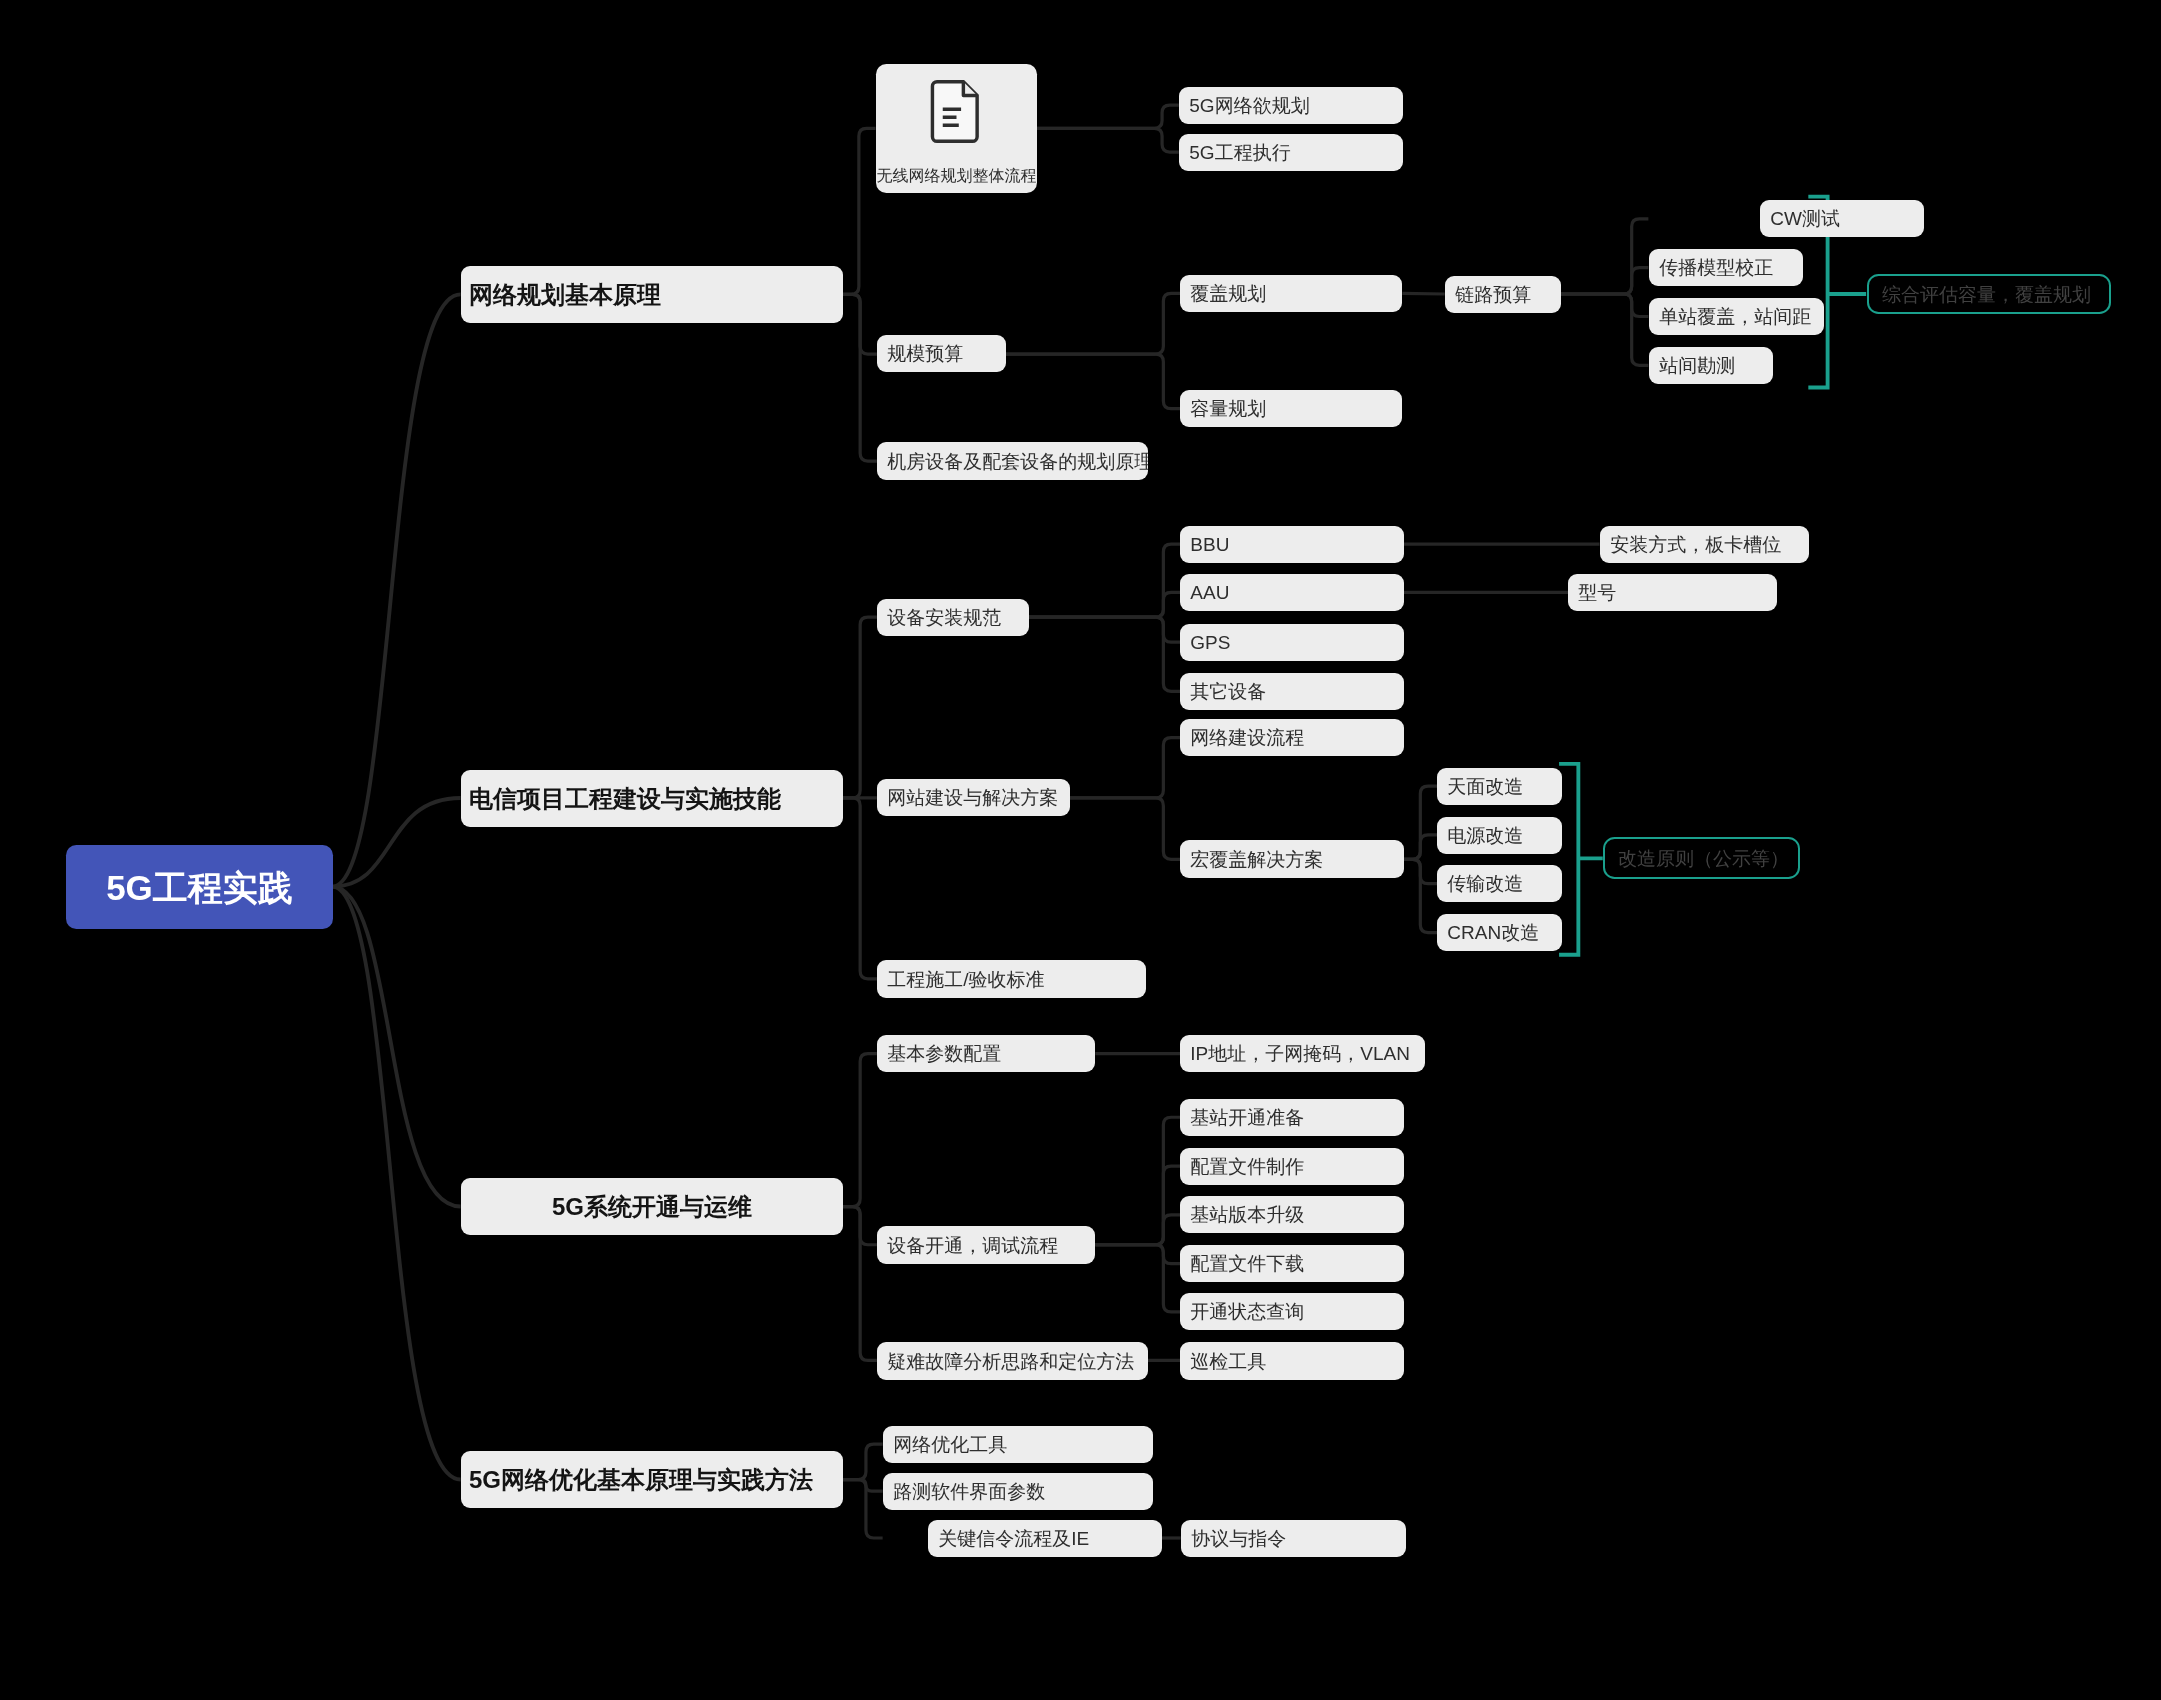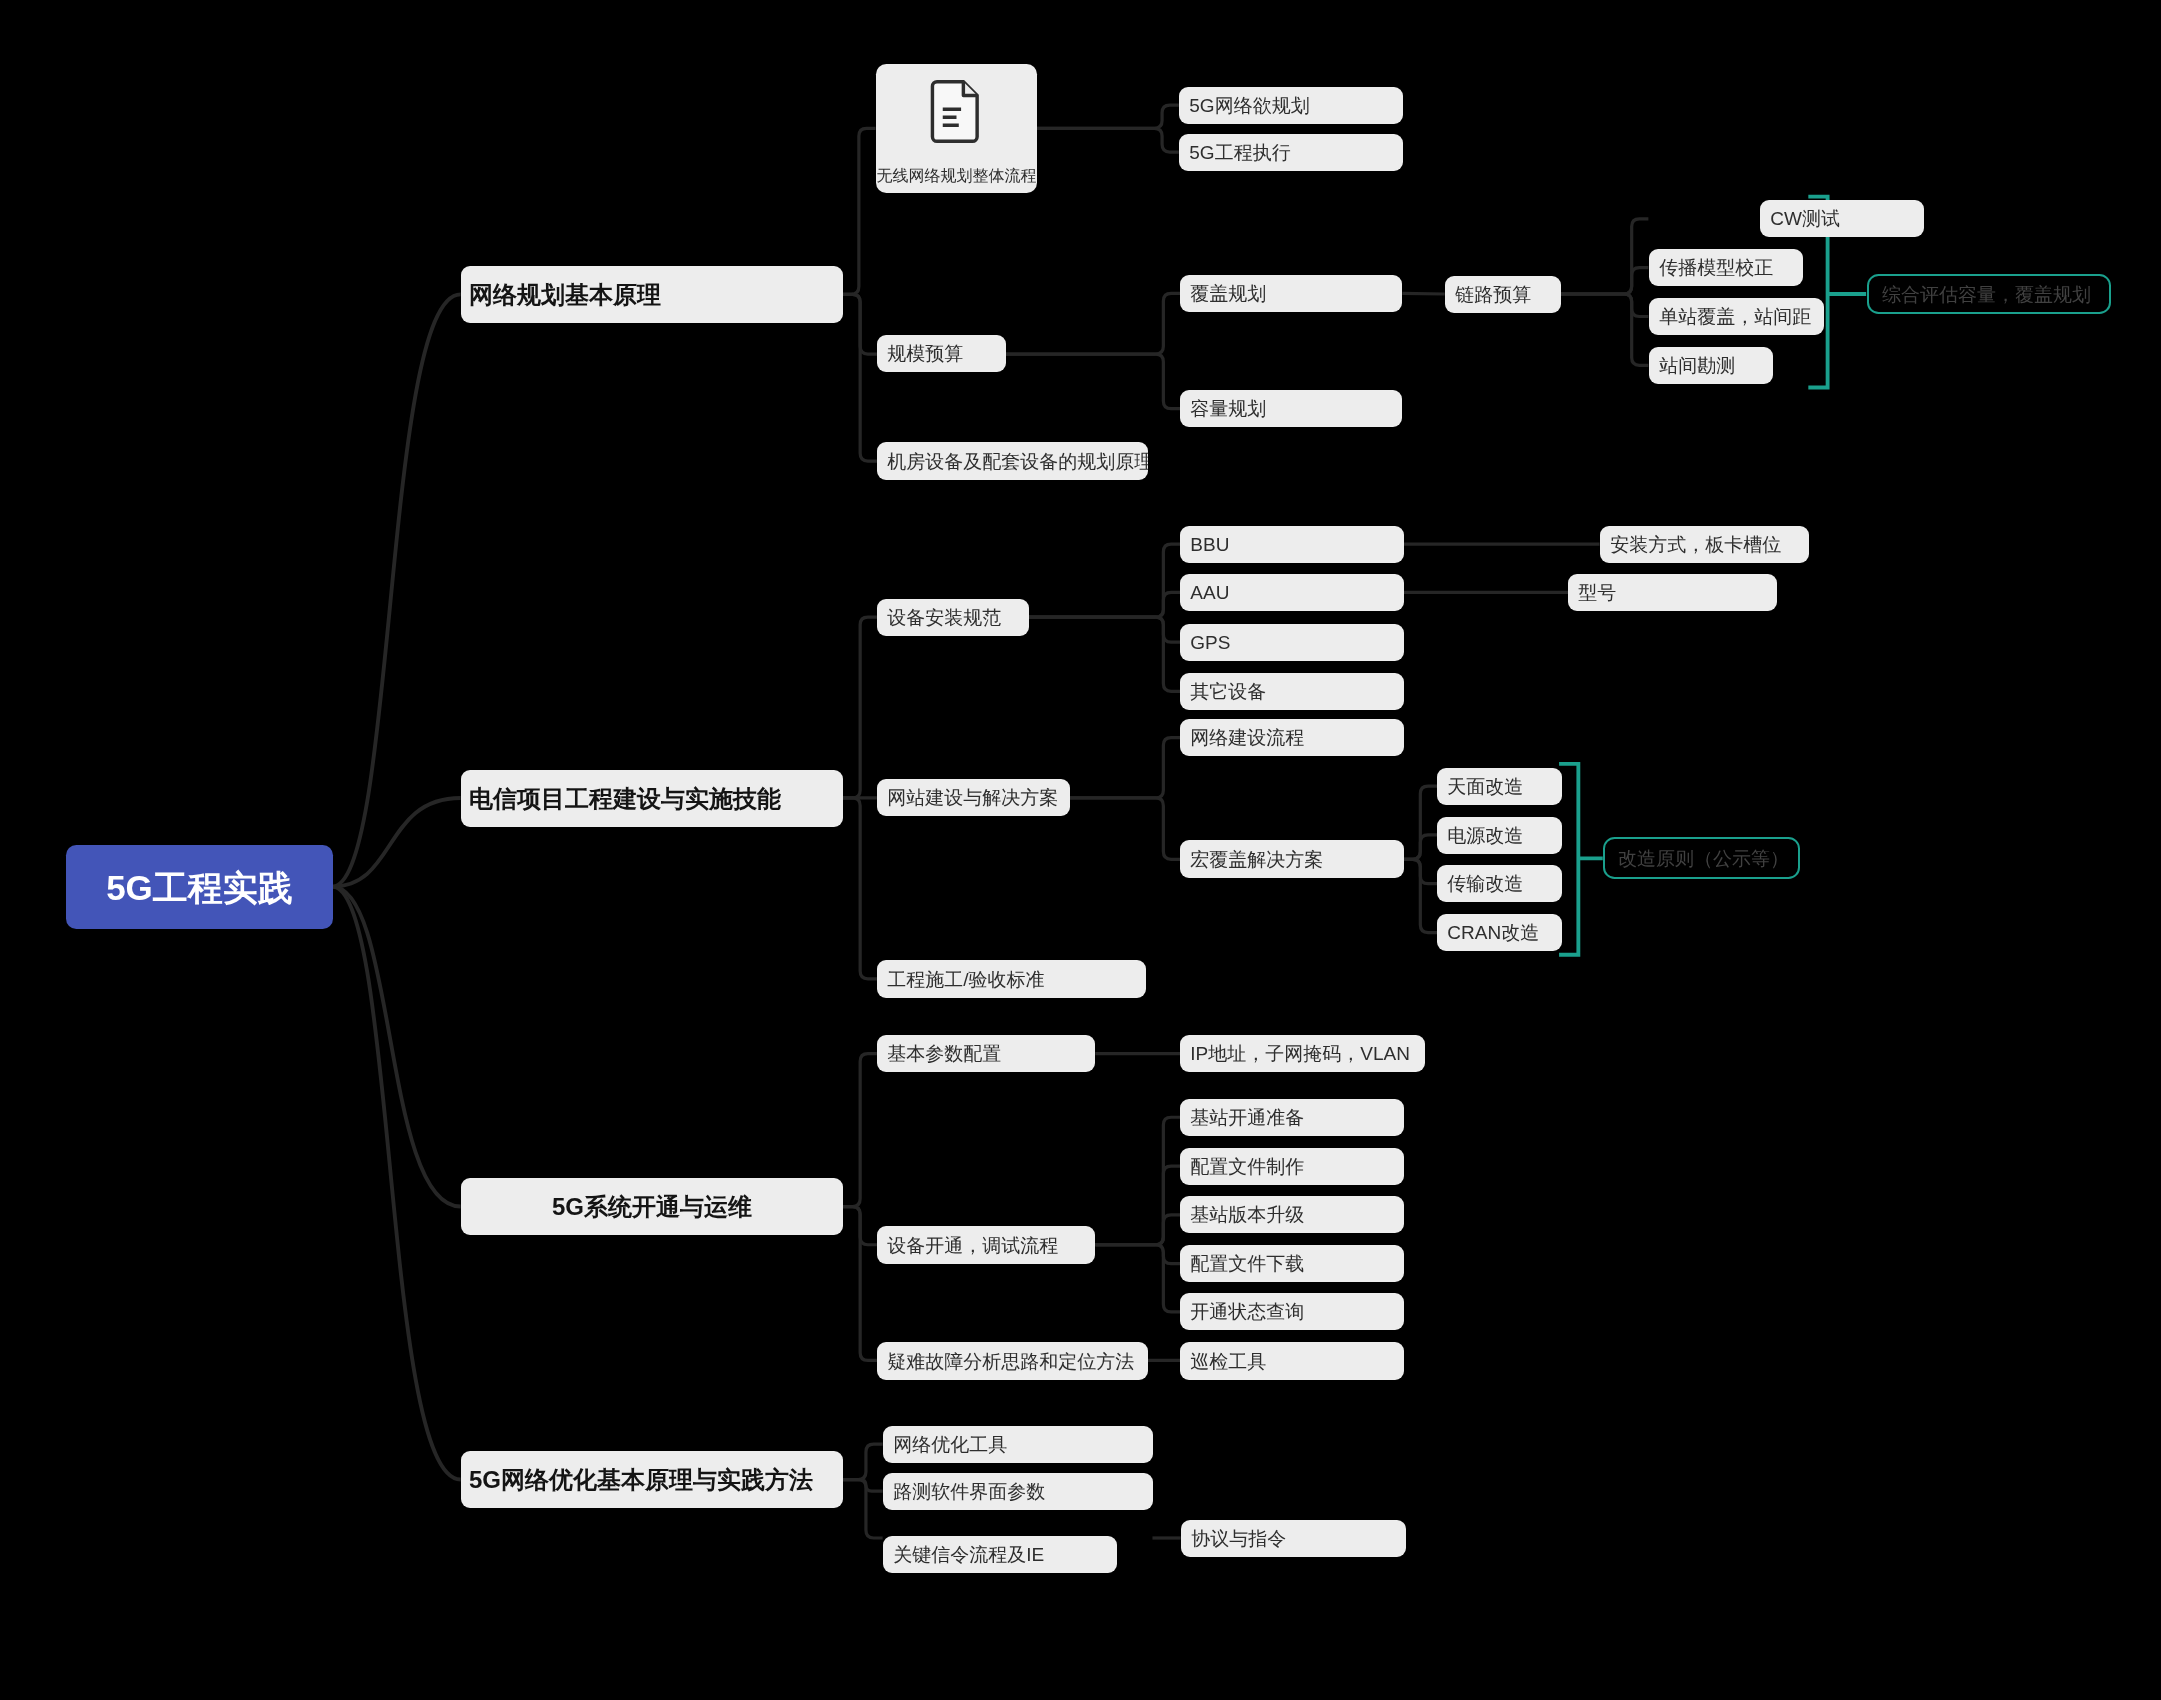--- a/index.html
+++ b/index.html
@@ -239,21 +239,21 @@
     </div>
     <div class="node branch" style="left: 461px; top: 1451px; width: 382px; height: 57px;">
       <span class="topic-label">5G网络优化基本原理与实践方法</span>
     </div>
     <div class="node" style="left: 883px; top: 1426px; width: 270px; height: 37px;">
       <span class="topic-label">网络优化工具</span>
     </div>
     <div class="node" style="left: 883px; top: 1473px; width: 270px; height: 37px;">
       <span class="topic-label">路测软件界面参数</span>
     </div>
-    <div class="node" style="left: 883px; top: 1520px; width: 234px; height: 37px; margin-top: 16px;">
+    <div class="node" style="left: 928px; top: 1520px; width: 234px; height: 37px;">
       <span class="topic-label">关键信令流程及IE</span>
     </div>
     <div class="node" style="left: 1181px; top: 1520px; width: 225px; height: 37px;">
       <span class="topic-label">协议与指令</span>
     </div>
     <div class="node summary" style="left: 1867px; top: 274px; width: 244px; height: 40px;">
       <span>综合评估容量，覆盖规划</span>
     </div>
     <div class="node summary" style="left: 1603px; top: 837px; width: 197px; height: 42px;">
       <span>改造原则（公示等）</span>

